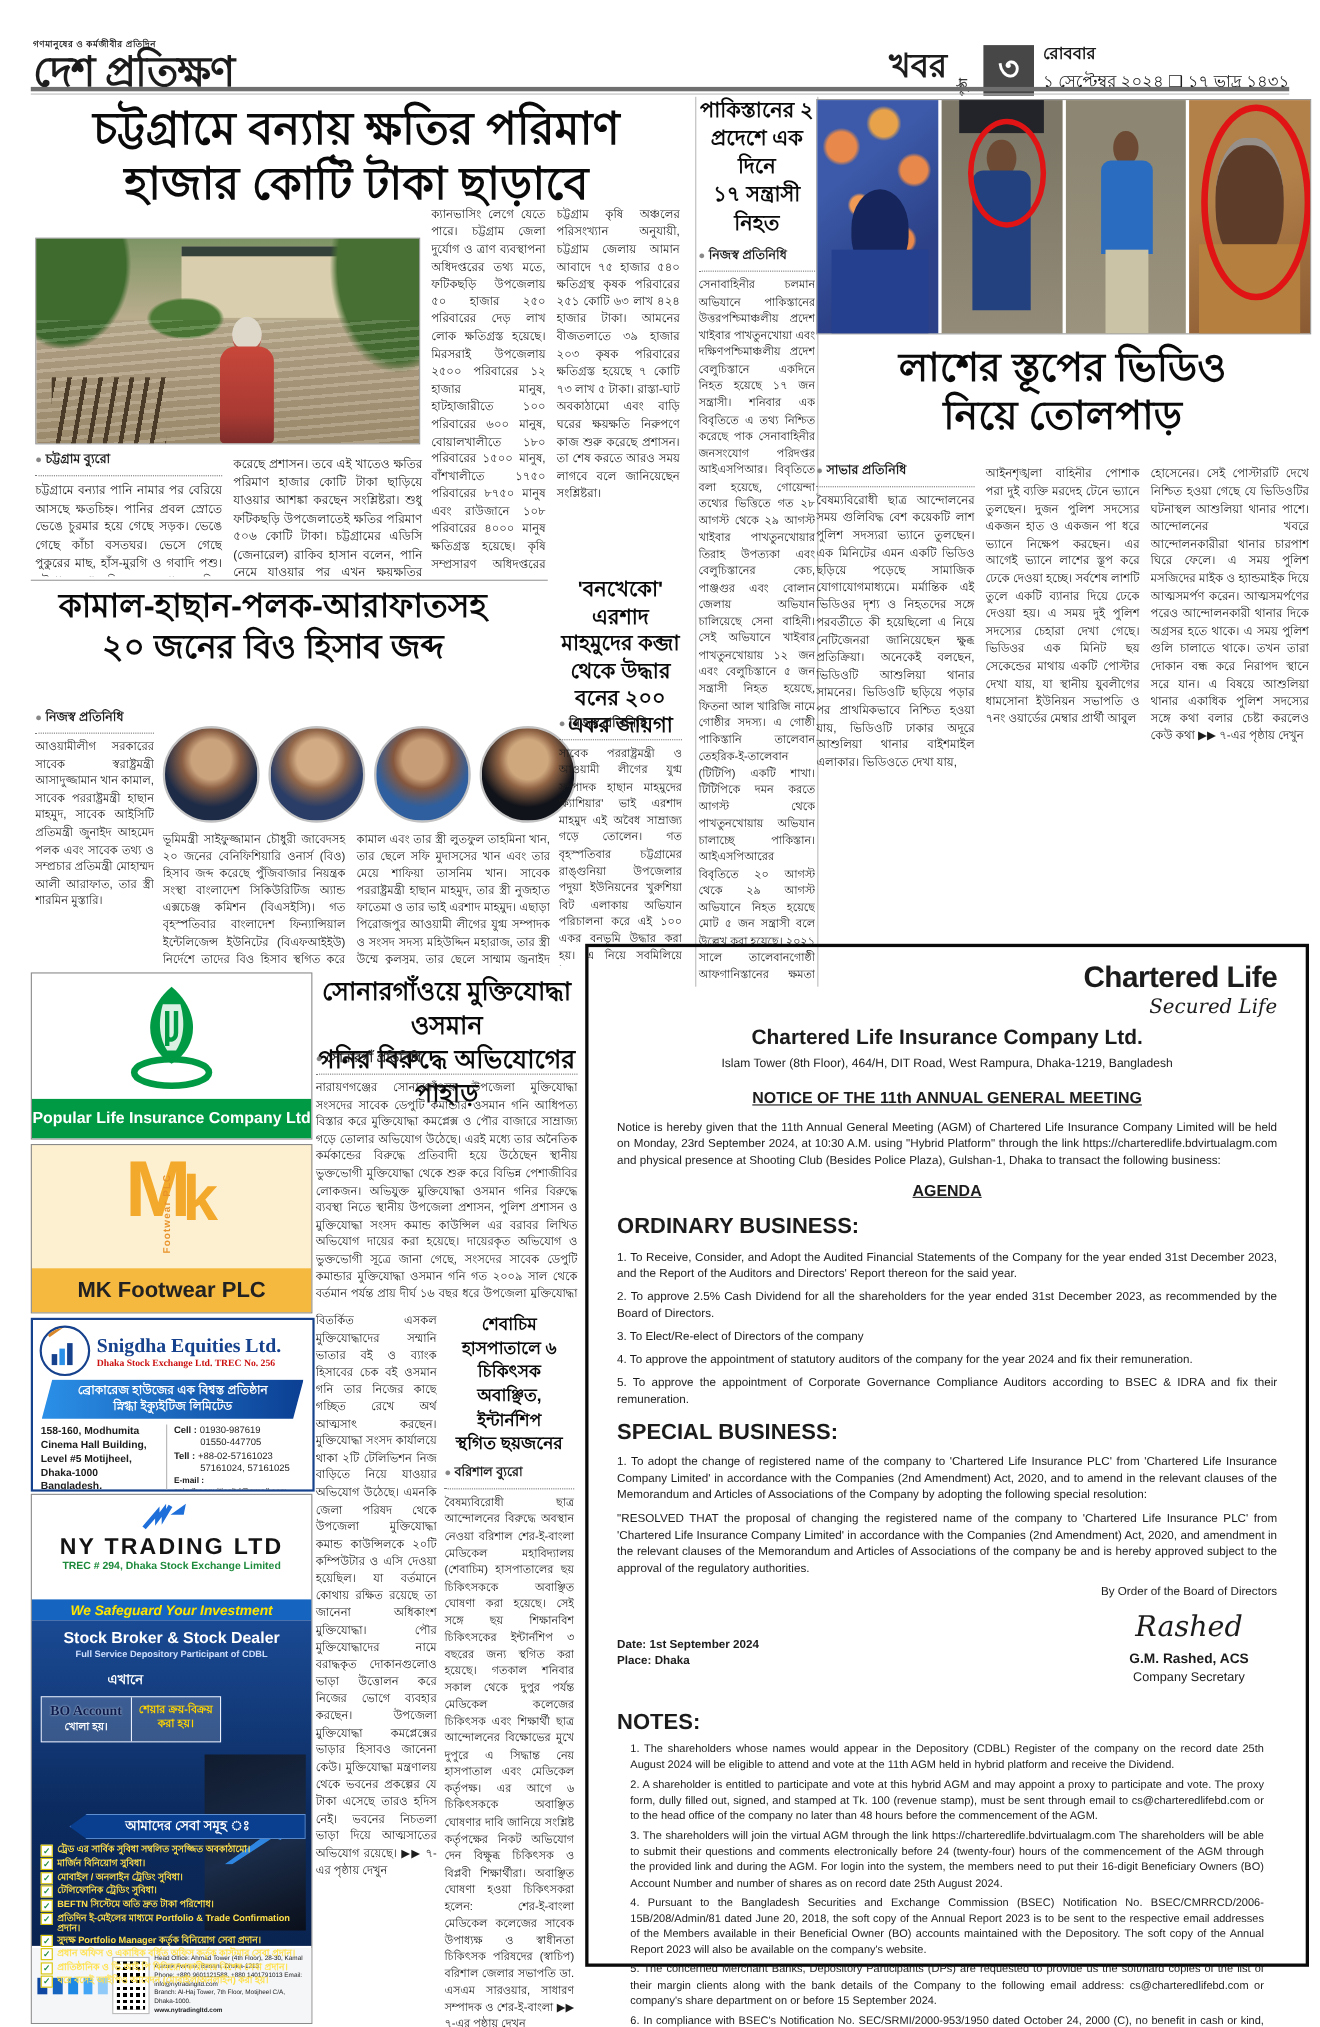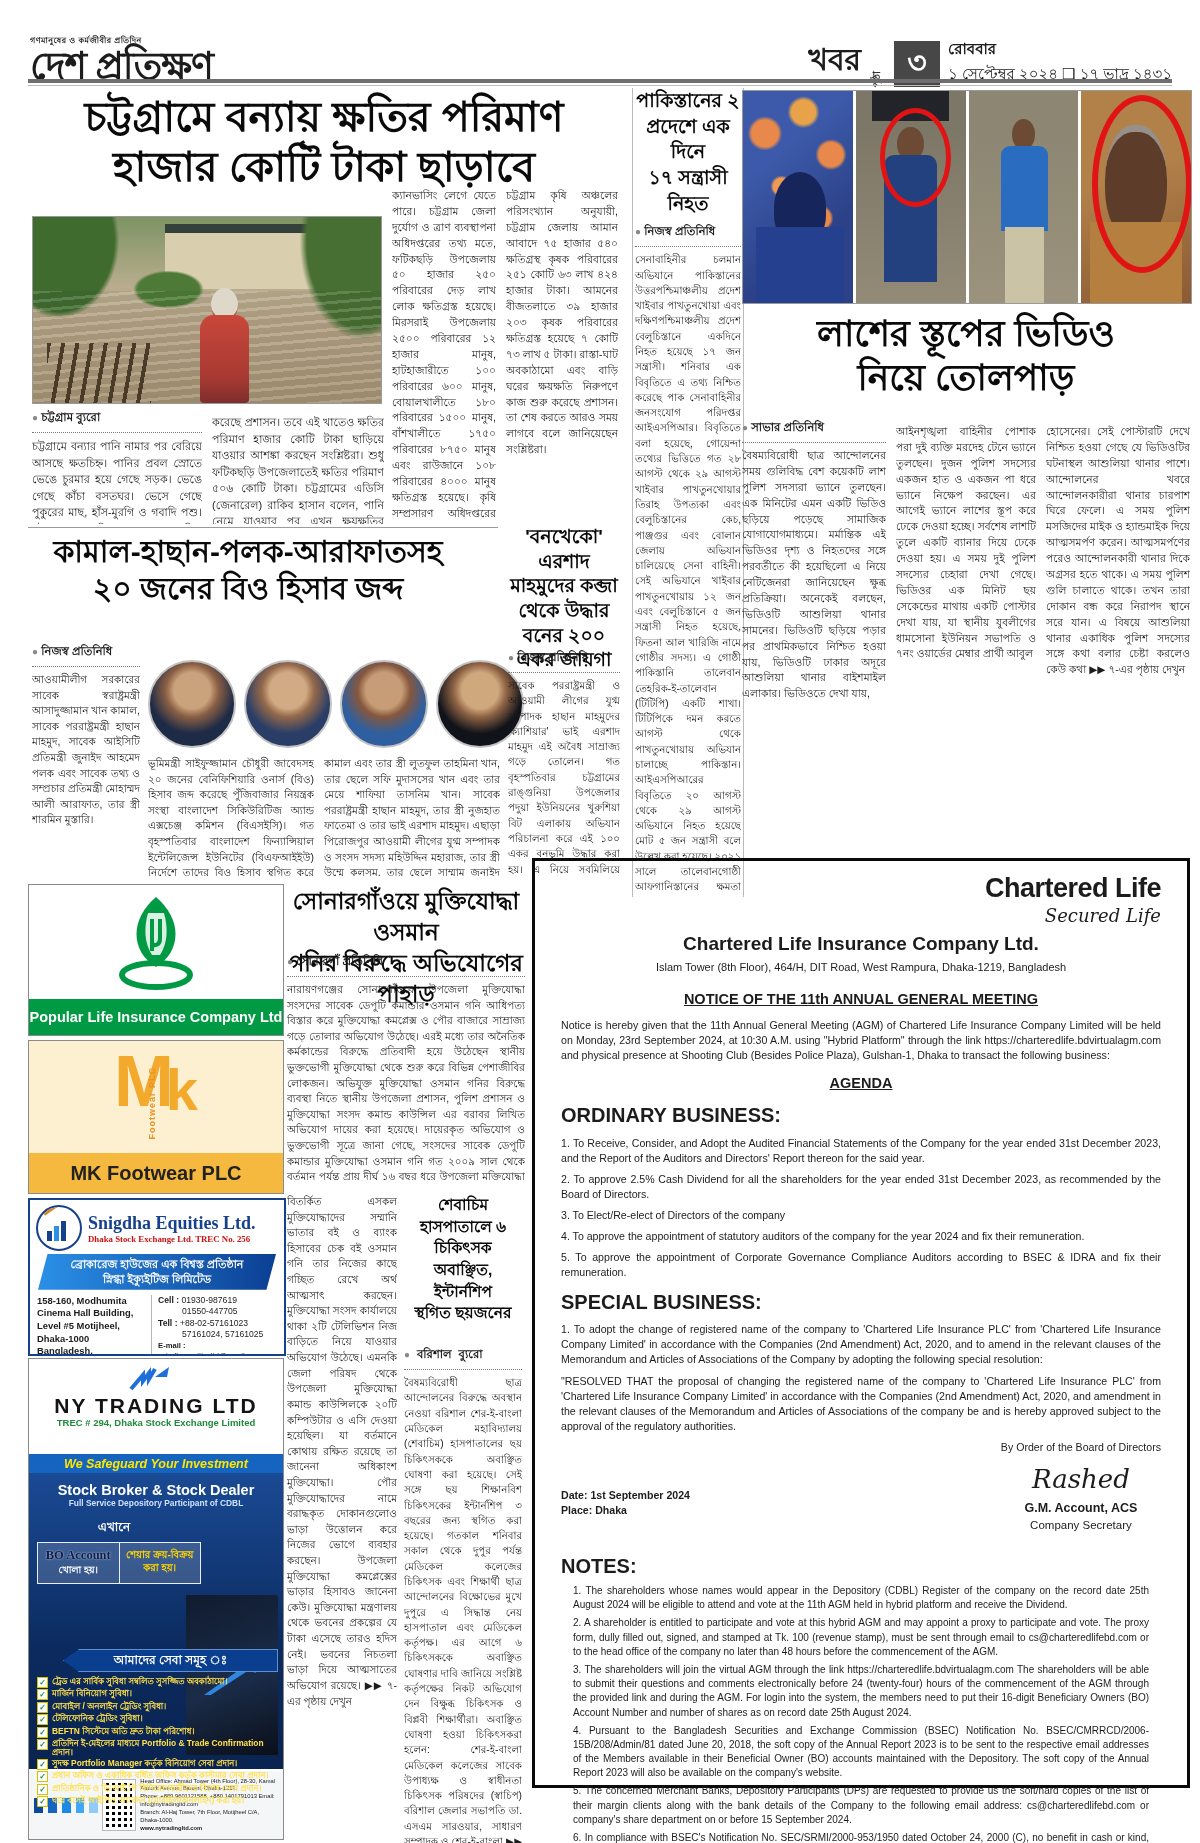--- a/index.html
+++ b/index.html
@@ -254,21 +254,21 @@
     <div class="ben" style="height:198px;font-size:10.4px;">নারায়ণগঞ্জের সোনারগাঁওয়ে উপজেলা মুক্তিযোদ্ধা সংসদের সাবেক ডেপুটি কমান্ডার ওসমান গনি আধিপত্য বিস্তার করে মুক্তিযোদ্ধা কমপ্লেক্স ও পৌর বাজারে সাম্রাজ্য গড়ে তোলার অভিযোগ উঠেছে। এরই মধ্যে তার অনৈতিক কর্মকান্ডের বিরুদ্ধে প্রতিবাদী হয়ে উঠেছেন স্থানীয় ভুক্তভোগী মুক্তিযোদ্ধা থেকে শুরু করে বিভিন্ন পেশাজীবির লোকজন। অভিযুক্ত মুক্তিযোদ্ধা ওসমান গনির বিরুদ্ধে ব্যবস্থা নিতে স্থানীয় উপজেলা প্রশাসন, পুলিশ প্রশাসন ও মুক্তিযোদ্ধা সংসদ কমান্ড কাউন্সিল এর বরাবর লিখিত অভিযোগ দায়ের করা হয়েছে। দায়েরকৃত অভিযোগ ও ভুক্তভোগী সূত্রে জানা গেছে, সংসদের সাবেক ডেপুটি কমান্ডার মুক্তিযোদ্ধা ওসমান গনি গত ২০০৯ সাল থেকে বর্তমান পর্যন্ত প্রায় দীর্ঘ ১৬ বছর ধরে উপজেলা মুক্তিযোদ্ধা সংসদ পরিচালনা করে আসছে। এসময়ের মধ্যে সে নানা দূর্ণীতির মাধ্যমে বিপুল অর্থ সম্পত্তি ও বাড়ি-গাড়ির মালিক হয়েছেন। ভুক্তভোগী মুক্তিযোদ্ধার অভিযোগে উল্লেখ করেন ভারতে ট্রেনিং প্রাপ্ত সোনারগাঁয়ের মুক্তিযোদ্ধার সংখ্যা ছিল ২৯৪ জন। কিন্তু দীর্ঘ ৫৩ বছরে মুক্তিযোদ্ধা দাঁড়িয়েছে ৫শতাধিক। তাকে ভুয়া মুক্তিযোদ্ধা বানানোর কারিগর বলে দাবী করা হচ্ছে।</div>
   </div>
   <div class="abs ben" style="left:287px;top:1194px;width:110px;height:636px;font-size:10.4px;">বিতর্কিত এসকল মুক্তিযোদ্ধাদের সম্মানি ভাতার বই ও ব্যাংক হিসাবের চেক বই ওসমান গনি তার নিজের কাছে গচ্ছিত রেখে অর্থ আত্মসাৎ করছেন। মুক্তিযোদ্ধা সংসদ কার্যালয়ে থাকা ২টি টেলিভিশন নিজ বাড়িতে নিয়ে যাওয়ার অভিযোগ উঠেছে। এমনকি জেলা পরিষদ থেকে উপজেলা মুক্তিযোদ্ধা কমান্ড কাউন্সিলকে ২০টি কম্পিউটার ও এসি দেওয়া হয়েছিল। যা বর্তমানে কোথায় রক্ষিত রয়েছে তা জানেনা অধিকাংশ মুক্তিযোদ্ধা। পৌর মুক্তিযোদ্ধাদের নামে বরাদ্ধকৃত দোকানগুলোও ভাড়া উত্তোলন করে নিজের ভোগে ব্যবহার করছেন। উপজেলা মুক্তিযোদ্ধা কমপ্লেক্সের ভাড়ার হিসাবও জানেনা কেউ। মুক্তিযোদ্ধা মন্ত্রণালয় থেকে ভবনের প্রকল্পের যে টাকা এসেছে তারও হদিস নেই। ভবনের নিচতলা ভাড়া দিয়ে আত্মসাতের অভিযোগ রয়েছে। ▶▶ ৭-এর পৃষ্ঠায় দেখুন</div>
 
   <div class="abs" style="left:404px;top:1194px;width:118px;">
     <div class="hl h-hosp">
       <div>শেবাচিম হাসপাতালে ৬</div>
       <div>চিকিৎসক অবাঞ্ছিত, ইন্টার্নশিপ</div>
       <div>স্থগিত ছয়জনের</div>
     </div>
-    <div class="byline" style="margin-top:21px;font-family:Liberation Mono, monospace;"><span class="bdot">●</span> <span>বরিশাল ব্যুরো</span></div>
+    <div class="byline" style="margin-top:5px;"><span class="bdot">●</span> <span>বরিশাল ব্যুরো</span></div>
     <div class="ben" style="height:528px;font-size:10.2px;">বৈষম্যবিরোধী ছাত্র আন্দোলনের বিরুদ্ধে অবস্থান নেওয়া বরিশাল শের-ই-বাংলা মেডিকেল মহাবিদ্যালয় (শেবাচিম) হাসপাতালের ছয় চিকিৎসককে অবাঞ্ছিত ঘোষণা করা হয়েছে। সেই সঙ্গে ছয় শিক্ষানবিশ চিকিৎসকের ইন্টার্নশিপ ৩ বছরের জন্য স্থগিত করা হয়েছে। গতকাল শনিবার সকাল থেকে দুপুর পর্যন্ত মেডিকেল কলেজের চিকিৎসক এবং শিক্ষার্থী ছাত্র আন্দোলনের বিক্ষোভের মুখে দুপুরে এ সিদ্ধান্ত নেয় হাসপাতাল এবং মেডিকেল কর্তৃপক্ষ। এর আগে ৬ চিকিৎসককে অবাঞ্ছিত ঘোষণার দাবি জানিয়ে সংশ্লিষ্ট কর্তৃপক্ষের নিকট অভিযোগ দেন বিক্ষুব্ধ চিকিৎসক ও বিপ্লবী শিক্ষার্থীরা। অবাঞ্ছিত ঘোষণা হওয়া চিকিৎসকরা হলেন: শের-ই-বাংলা মেডিকেল কলেজের সাবেক উপাধ্যক্ষ ও স্বাধীনতা চিকিৎসক পরিষদের (স্বাচিপ) বরিশাল জেলার সভাপতি ডা. এসএম সারওয়ার, সাধারণ সম্পাদক ও শের-ই-বাংলা ▶▶ ৭-এর পৃষ্ঠায় দেখুন</div>
   </div>
 
   <div class="abs adbox" style="left:28px;top:884px;width:254px;height:150px;background:#fff;">
     <div style="display:flex;justify-content:center;padding-top:8px;">
       <svg width="96" height="100" viewBox="0 0 96 100">
         <path d="M48 4 C22 26 22 58 48 74 C74 58 74 26 48 4 Z" fill="#009a44"></path>
         <path d="M40 20 C36 34 36 50 44 62 L52 62 C60 50 60 34 56 20 Z" fill="#ffffff" opacity="0.85"></path>
         <path d="M44 26 L44 58 M52 26 L52 46 C52 52 46 54 44 50" stroke="#009a44" stroke-width="4" fill="none"></path>
         <ellipse cx="48" cy="82" rx="34" ry="12" fill="none" stroke="#009a44" stroke-width="6"></ellipse>
@@ -423,21 +423,21 @@
     <div class="cl-p">1. To adopt the change of registered name of the company to 'Chartered Life Insurance PLC' from 'Chartered Life Insurance Company Limited' in accordance with the Companies (2nd Amendment) Act, 2020, and to amend in the relevant clauses of the Memorandum and Articles of Associations of the Company by adopting the following special resolution:</div>
     <div class="cl-p">"RESOLVED THAT the proposal of changing the registered name of the company to 'Chartered Life Insurance PLC' from 'Chartered Life Insurance Company Limited' in accordance with the Companies (2nd Amendment) Act, 2020, and amendment in the relevant clauses of the Memorandum and Articles of Associations of the company be and is hereby approved subject to the approval of the regulatory authorities.</div>
     <div class="cl-signrow">
       <div class="cl-date">
         <div>Date: 1st September 2024</div>
         <div>Place: Dhaka</div>
       </div>
       <div class="cl-order">
         <div>By Order of the Board of Directors</div>
         <div class="cl-sig">Rashed</div>
-        <div class="cl-secname">G.M. Account, ACS</div>
+        <div class="cl-secname">G.M. Rashed, ACS</div>
         <div style="font-size:11.5px;">Company Secretary</div>
       </div>
     </div>
     <div class="cl-notes">
       <div class="cl-sec">NOTES:</div>
       <div class="cl-p">1. The shareholders whose names would appear in the Depository (CDBL) Register of the company on the record date 25th August 2024 will be eligible to attend and vote at the 11th AGM held in hybrid platform and receive the Dividend.</div>
       <div class="cl-p">2. A shareholder is entitled to participate and vote at this hybrid AGM and may appoint a proxy to participate and vote. The proxy form, dully filled out, signed, and stamped at Tk. 100 (revenue stamp), must be sent through email to cs@charteredlifebd.com or to the head office of the company no later than 48 hours before the commencement of the AGM.</div>
       <div class="cl-p">3. The shareholders will join the virtual AGM through the link https://charteredlife.bdvirtualagm.com  The shareholders will be able to submit their questions and comments electronically before 24 (twenty-four) hours of the commencement of the AGM through the provided link and during the AGM. For login into the system, the members need to put their 16-digit Beneficiary Owners (BO) Account Number and number of shares as on record date 25th August 2024.</div>
       <div class="cl-p">4. Pursuant to the Bangladesh Securities and Exchange Commission (BSEC) Notification No. BSEC/CMRRCD/2006-15B/208/Admin/81 dated June 20, 2018, the soft copy of the Annual Report 2023 is to be sent to the respective email addresses of the Members available in their Beneficial Owner (BO) accounts maintained with the Depository. The soft copy of the Annual Report 2023 will also be available on the company's website.</div>
       <div class="cl-p">5. The concerned Merchant Banks, Depository Participants (DPs) are requested to provide us the soft/hard copies of the list of their margin clients along with the bank details of the Company to the following email address: cs@charteredlifebd.com or company's share department on or before 15 September 2024.</div>

